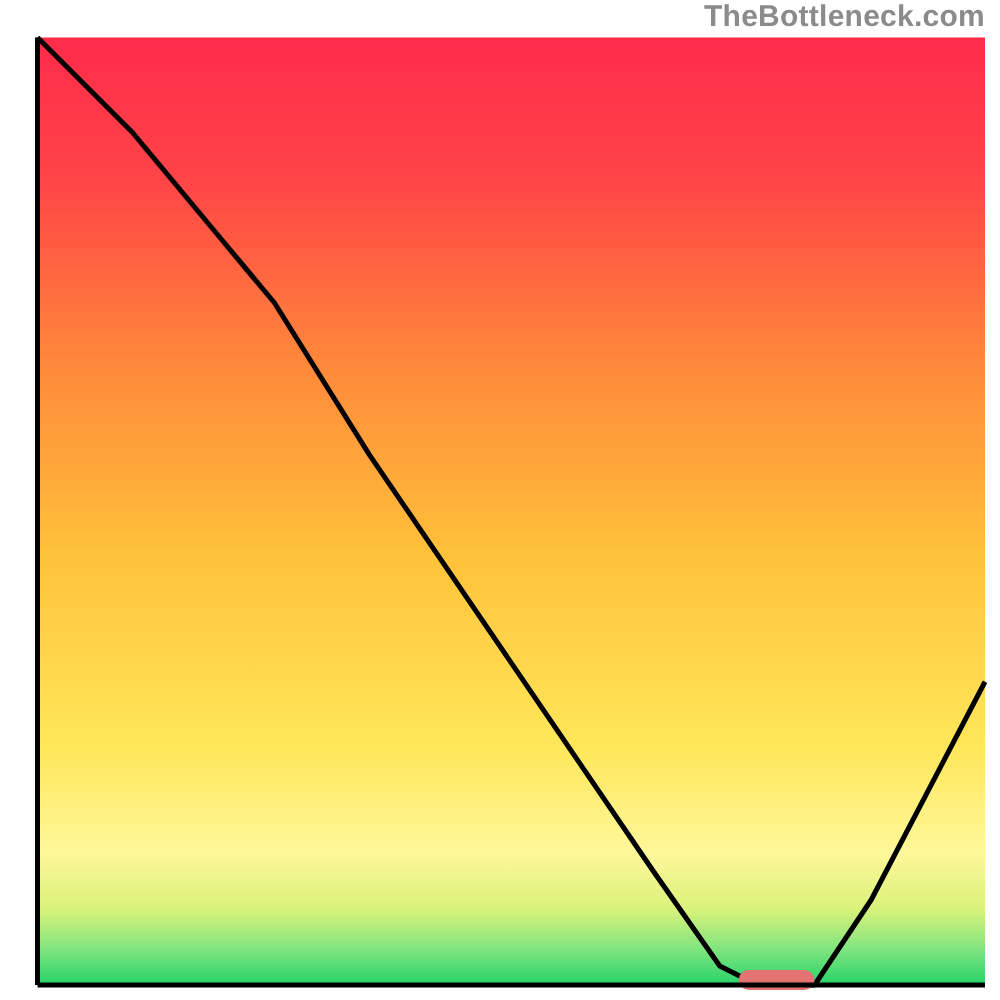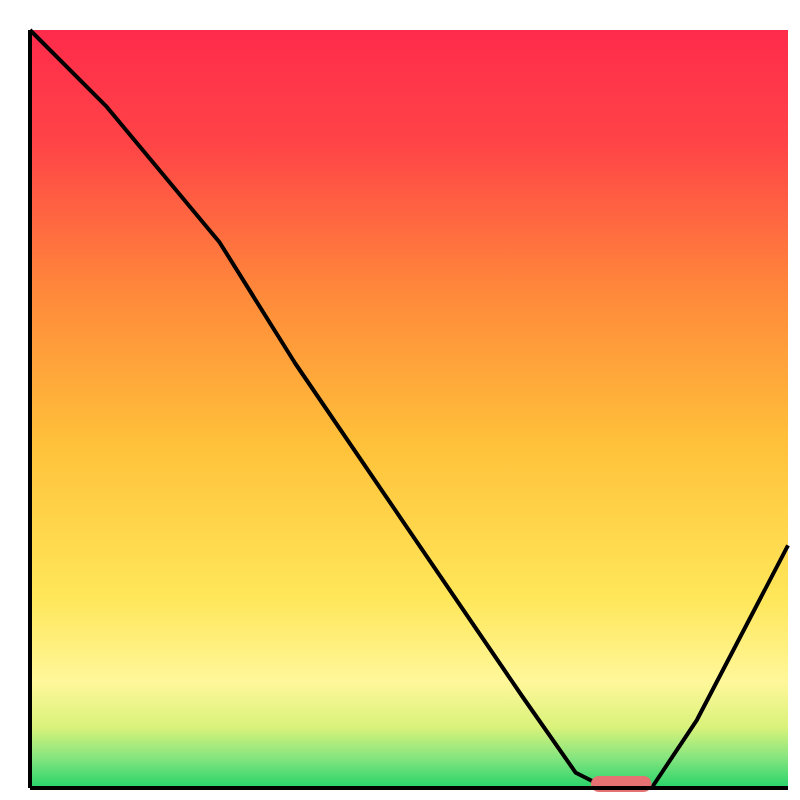--- a/index.html
+++ b/index.html
@@ -27,20 +27,21 @@
   }
   svg.plot {
     position: absolute;
     left: 0;
     top: 0;
   }
 </style>
 </head>
 <body>
 <div class="wrap">
+  <div class="watermark">TheBottleneck.com</div>
   <svg class="plot" width="800" height="800" viewBox="0 0 800 800">
     <defs>
       <linearGradient id="bg-grad" x1="0" y1="0" x2="0" y2="1">
         <stop id="g0" offset="0%" stop-color="#ff2b4b"></stop>
         <stop id="g1" offset="15%" stop-color="#ff4447"></stop>
         <stop id="g2" offset="35%" stop-color="#ff8a3a"></stop>
         <stop id="g3" offset="55%" stop-color="#ffc23a"></stop>
         <stop id="g4" offset="75%" stop-color="#ffe75a"></stop>
         <stop id="g5" offset="86%" stop-color="#fff79a"></stop>
         <stop id="g6" offset="92%" stop-color="#d9f27a"></stop>

